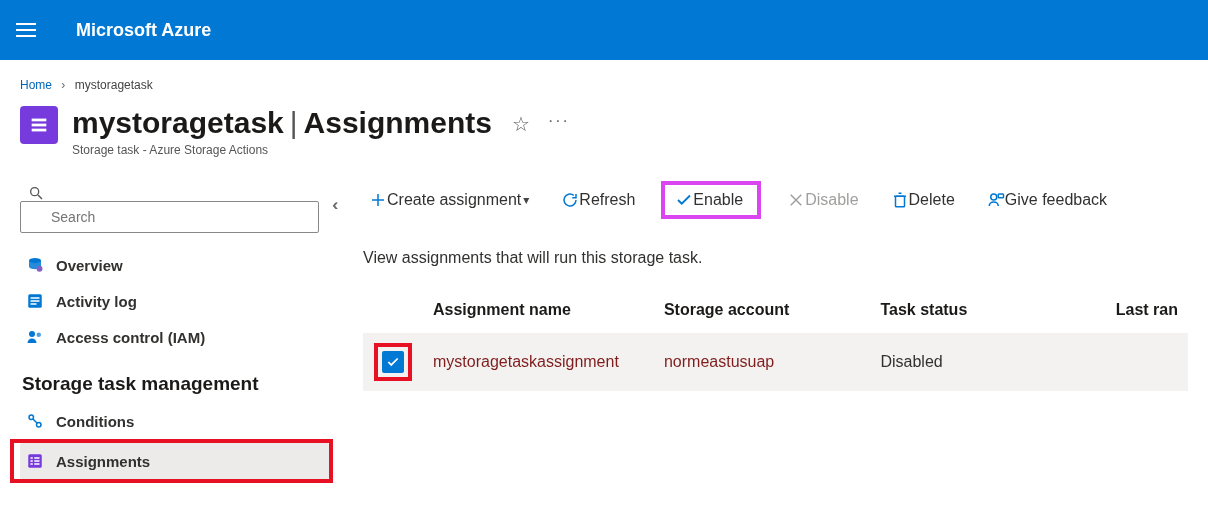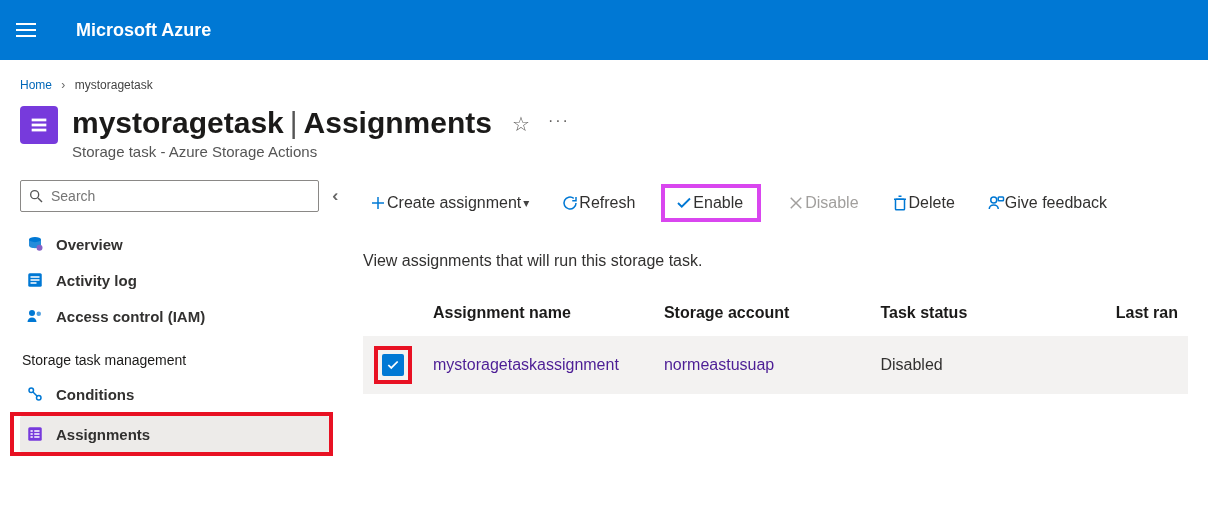--- a/index.html
+++ b/index.html
@@ -16,61 +16,61 @@
   .breadcrumb a { color:#0067b8; text-decoration:none; }
   .breadcrumb .sep { color:#666; margin:0 6px; }
   .breadcrumb .current { color:#444; }
 
   
   .page-header { display:flex; align-items:flex-start; padding: 14px 20px 10px 20px; }
   .resource-icon { width:38px; height:38px; background:#773adc; border-radius:4px; margin-right:14px; display:flex; align-items:center; justify-content:center; }
   .resource-icon svg { width:22px; height:22px; fill:#fff; }
   .header-text h1 { font-size:30px; font-weight:600; color:#1b1a19; line-height:1.1; }
   .header-divider { color:#555; font-weight:400; margin:0 6px; }
-  .header-text .subtitle { font-size:15px; color:#555; margin-top:4px; }
+  .header-text .subtitle { font-size:12px; color:#555; margin-top:4px; }
   .star { margin-left:20px; color:#605e5c; cursor:pointer; font-size:20px; margin-top:6px; }
   .more { margin-left:18px; color:#605e5c; cursor:pointer; margin-top:6px; letter-spacing:2px; }
 
   
   .layout { display:flex; }
   .sidebar { width:347px; padding:10px 14px 20px 20px; }
   .main { flex:1; padding:10px 20px 20px 16px; }
 
   
   .search-wrap { display:flex; align-items:center; gap:14px; margin-bottom:14px; }
   .search-container { position:relative; flex:1; }
   .search-container svg { position:absolute; left:8px; top:8px; width:16px; height:16px; stroke:#555; fill:none; }
-  .search-container input { width:100%; height:32px; border:1px solid #8a8886; border-radius:2px; padding:0 8px 0 30px; font-size:14px; }
+  .search-container input { width:100%; height:32px; border:1px solid #8a8886; border-radius:2px; padding:0 8px 0 30px; font-size:14px;margin-top:24px; }
   .collapse-chevrons { color:#666; font-size:16px; cursor:pointer; user-select:none; letter-spacing:-6px; }
 
   
   .nav-item { display:flex; align-items:center; height:36px; padding:0 6px; font-size:15px; color:#323130; cursor:pointer; border-radius:2px;font-weight:bold; }
   .nav-item .icon { width:18px; height:18px; margin-right:12px; display:flex; align-items:center; justify-content:center; }
   .nav-item.selected { background:#edebe9; }
-  .section-label { font-size:14px; font-weight:400; color:#1b1a19; margin:18px 0 8px 2px; }
+  .section-label { font-size:19px; font-weight:700; color:#1b1a19; margin:18px 0 8px 2px; }
 
   
   .toolbar { display:flex; align-items:center; gap:20px; padding:4px 0 16px 0; }
   .tbtn { display:flex; align-items:center; font-size:16px; color:#323130; cursor:pointer; padding:4px 6px; }
   .tbtn.disabled { color:#a19f9d; cursor:default; }
   .tbtn .icon { width:18px; height:18px; display:flex; align-items:center; justify-content:center; }
   .tbtn .chev { font-size:12px; color:#444; margin-left:2px; }
 
   .highlight-box { border:4px solid #d946ef; padding:2px 8px 2px 4px; }
 
   .description { font-size:16px; color:#323130; margin:14px 0 20px 0; }
 
   
   .table { width:100%; }
   .thead, .trow { display:grid; grid-template-columns: 60px 1.6fr 1.5fr 1.2fr 1fr; align-items:center; }
   .thead { font-weight:600; font-size:16px; color:#1b1a19; padding:8px 0; }
   .thead .th { padding:6px 10px; }
   .trow { background:#f3f2f1; min-height:48px; font-size:16px; }
   .trow .td { padding:10px 10px; }
-  .trow a { color:#4c1d95; text-decoration:none; }
+  .trow a { color:#7f1d1d; text-decoration:none; }
   .checkbox-cell { display:flex; justify-content:center; }
   .chk { width:22px; height:22px; background:#0078d4; border-radius:2px; display:flex; align-items:center; justify-content:center; }
   .chk svg { width:14px; height:14px; stroke:#fff; stroke-width:3; fill:none; }
   .chk-highlight { border:4px solid #e81123; padding:4px; display:inline-flex; }
 
   .sidebar-highlight { border:4px solid #e81123; margin-left:-10px; padding-left:6px; }
 
 </style>
 </head>
 <body>

